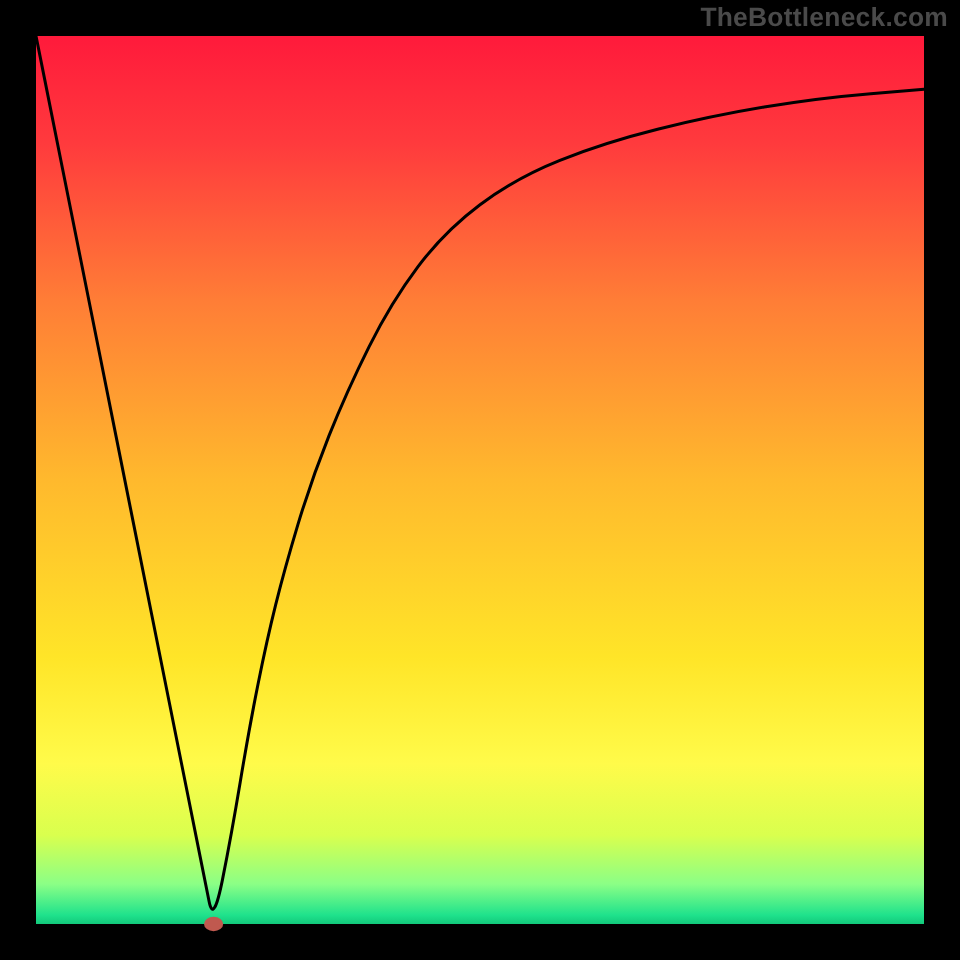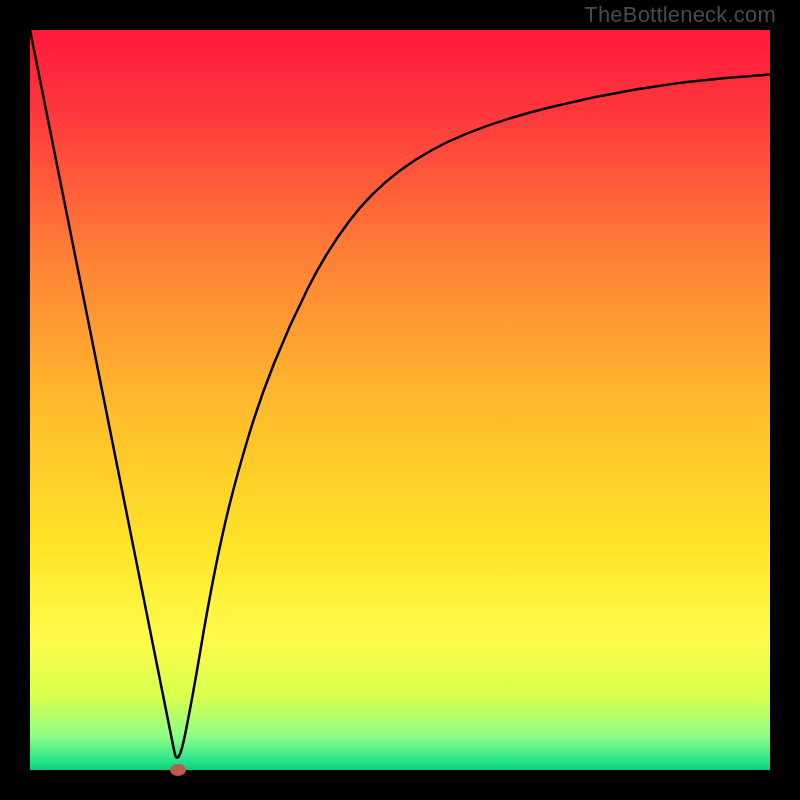--- a/index.html
+++ b/index.html
@@ -12,24 +12,24 @@
     overflow: hidden;
   }
   .stage {
     position: relative;
     width: 800px;
     height: 800px;
   }
   .watermark {
     position: absolute;
     top: 2px;
-    right: 24px;
+    right: 10px;
     color: #4a4a4a;
     font-size: 22px;
-    font-weight: 400;
+    font-weight: 700;
     letter-spacing: 0.2px;
     user-select: none;
   }
   svg {
     position: absolute;
     top: 0;
     left: 0;
   }
 </style>
 </head>

